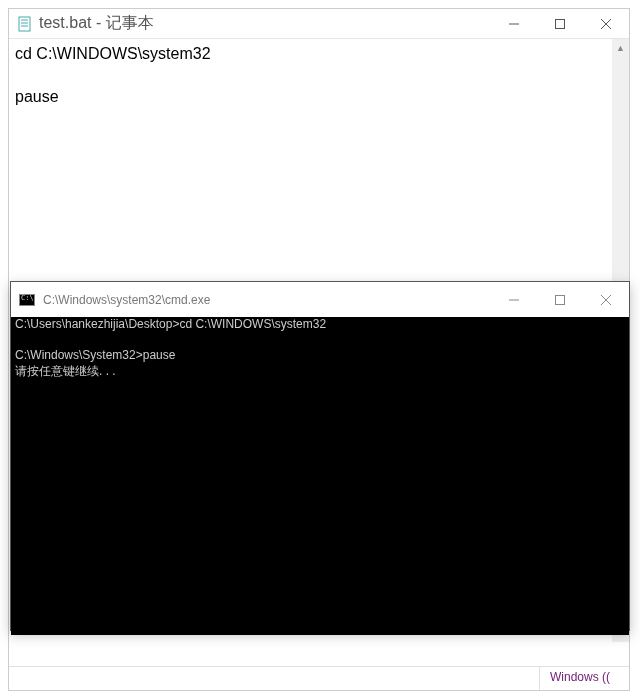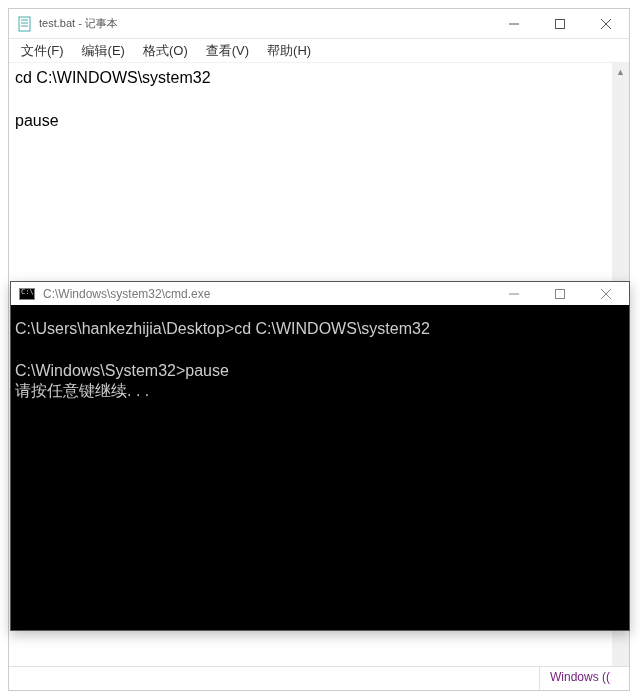--- a/index.html
+++ b/index.html
@@ -2,44 +2,44 @@
 <html><head>
 <meta charset="utf-8">
 <style>
   * { margin: 0; padding: 0; box-sizing: border-box; font-family: "Microsoft YaHei", "Segoe UI", sans-serif; }
   body { width: 640px; height: 699px; background: #fff; position: relative; overflow: hidden; }
 
   
   .notepad { position: absolute; left: 8px; top: 8px; width: 622px; height: 683px; border: 1px solid #ccc; background: #fff; }
   .np-titlebar { height: 30px; display: flex; align-items: center; background: #fff; border-bottom: 1px solid #e5e5e5; }
   .np-titlebar .icon { width: 16px; height: 16px; margin-left: 8px; margin-right: 6px; }
-  .np-title { font-size: 11px; color: #555; flex: 0 0 auto; }
+  .np-title { font-size: 16px; color: #555; flex: 0 0 auto; }
   .np-title-spacer { flex: 1 1 auto; }
   .np-winbtn { width: 46px; height: 30px; display: flex; align-items: center; justify-content: center; color: #555; }
   .np-winbtn svg { width: 10px; height: 10px; }
   .np-menubar { height: 24px; display: flex; align-items: center; gap: 2px; padding: 0 4px; font-size: 13px; color: #333; background: #fff; border-bottom: 1px solid #f0f0f0;}
   .np-menuitem { padding: 2px 8px; }
   .np-content { position: relative; height: calc(100% - 30px - 24px - 24px); overflow: hidden; }
   .np-text { font-family: Arial, sans-serif; font-size: 16px; color: #000; padding: 4px 6px; white-space: pre; line-height: 1.35; }
   .np-vscroll { position: absolute; right: 0; top: 0; bottom: 0; width: 17px; background: #f0f0f0; }
   .np-vscroll .arrow { height: 17px; display: flex; align-items: center; justify-content: center; color: #888; font-size: 9px;}
   .np-statusbar { position: absolute; left: 0; right: 0; bottom: 0; height: 24px; border-top: 1px solid #e0e0e0; display: flex; font-size: 12px; color: #701a75; background: #fff;}
   .np-status-cell { border-left: 1px solid #e0e0e0; padding: 3px 10px; white-space: nowrap; overflow: hidden; }
   .np-status-spacer { flex: 1 1 auto; }
 
   
   .cmd { position: absolute; left: 10px; top: 281px; width: 620px; height: 350px; background: #000; border: 1px solid #555; box-shadow: 0 4px 12px rgba(0,0,0,0.25);}
-  .cmd-titlebar { height: 23px; background: #fff; display: flex; align-items: center; }
+  .cmd-titlebar { height: 35px; background: #fff; display: flex; align-items: center; }
   .cmd-icon { width: 16px; height: 12px; margin-left: 8px; margin-right: 8px; background: #000; border: 1px solid #888; position: relative; }
   .cmd-icon::after { content: "C:\\"; position: absolute; left: 1px; top: -1px; font-size: 7px; color: #ccc; font-family: "Consolas", monospace;}
   .cmd-title { font-size: 12px; color: #777; flex: 0 0 auto;}
   .cmd-title-spacer { flex: 1 1 auto; }
   .cmd-winbtn { width: 46px; height: 30px; display: flex; align-items: center; justify-content: center; color: #777;}
   .cmd-winbtn svg { width: 10px; height: 10px; }
-  .cmd-body { height: calc(100% - 30px); background: #000; color: #ccc; font-family: "NSimSun","Consolas", monospace; font-size: 16px; padding: 14px 4px; white-space: pre; line-height: 1.3; }
+  .cmd-body { height: calc(100% - 30px); background: #000; color: #ccc; font-family: "NSimSun","Consolas", monospace; font-size: 12px; padding: 0 4px; white-space: pre; line-height: 1.3; }
 </style>
 </head>
 <body>
 
 <div class="notepad">
   <div class="np-titlebar">
     <span class="icon">
       <svg viewBox="0 0 16 16">
           <rect x="2" y="1" width="11" height="14" fill="#fff" stroke="#4aa" stroke-width="1"></rect>
           <line x1="4" y1="4" x2="11" y2="4" stroke="#4aa"></line>
@@ -58,27 +58,20 @@
       <svg viewBox="0 0 10 10">
           <rect x="0.5" y="0.5" width="9" height="9" fill="none" stroke="#555" stroke-width="1"></rect>
         </svg>
     </div>
     <div class="np-winbtn">
       <svg viewBox="0 0 10 10">
           <line x1="0" y1="0" x2="10" y2="10" stroke="#555" stroke-width="1"></line>
           <line x1="10" y1="0" x2="0" y2="10" stroke="#555" stroke-width="1"></line>
         </svg>
     </div>
-  </div>
-  <div class="np-menubar">
-    <span class="np-menuitem">文件(F)</span>
-    <span class="np-menuitem">编辑(E)</span>
-    <span class="np-menuitem">格式(O)</span>
-    <span class="np-menuitem">查看(V)</span>
-    <span class="np-menuitem">帮助(H)</span>
   </div>
   <div class="np-content">
     <div class="np-text"><span>cd C:\WINDOWS\system32</span>
 <span></span>
 <span>pause</span></div>
     <div class="np-vscroll">
       <div class="arrow">▲</div>
     </div>
   </div>
   <div class="np-statusbar">

